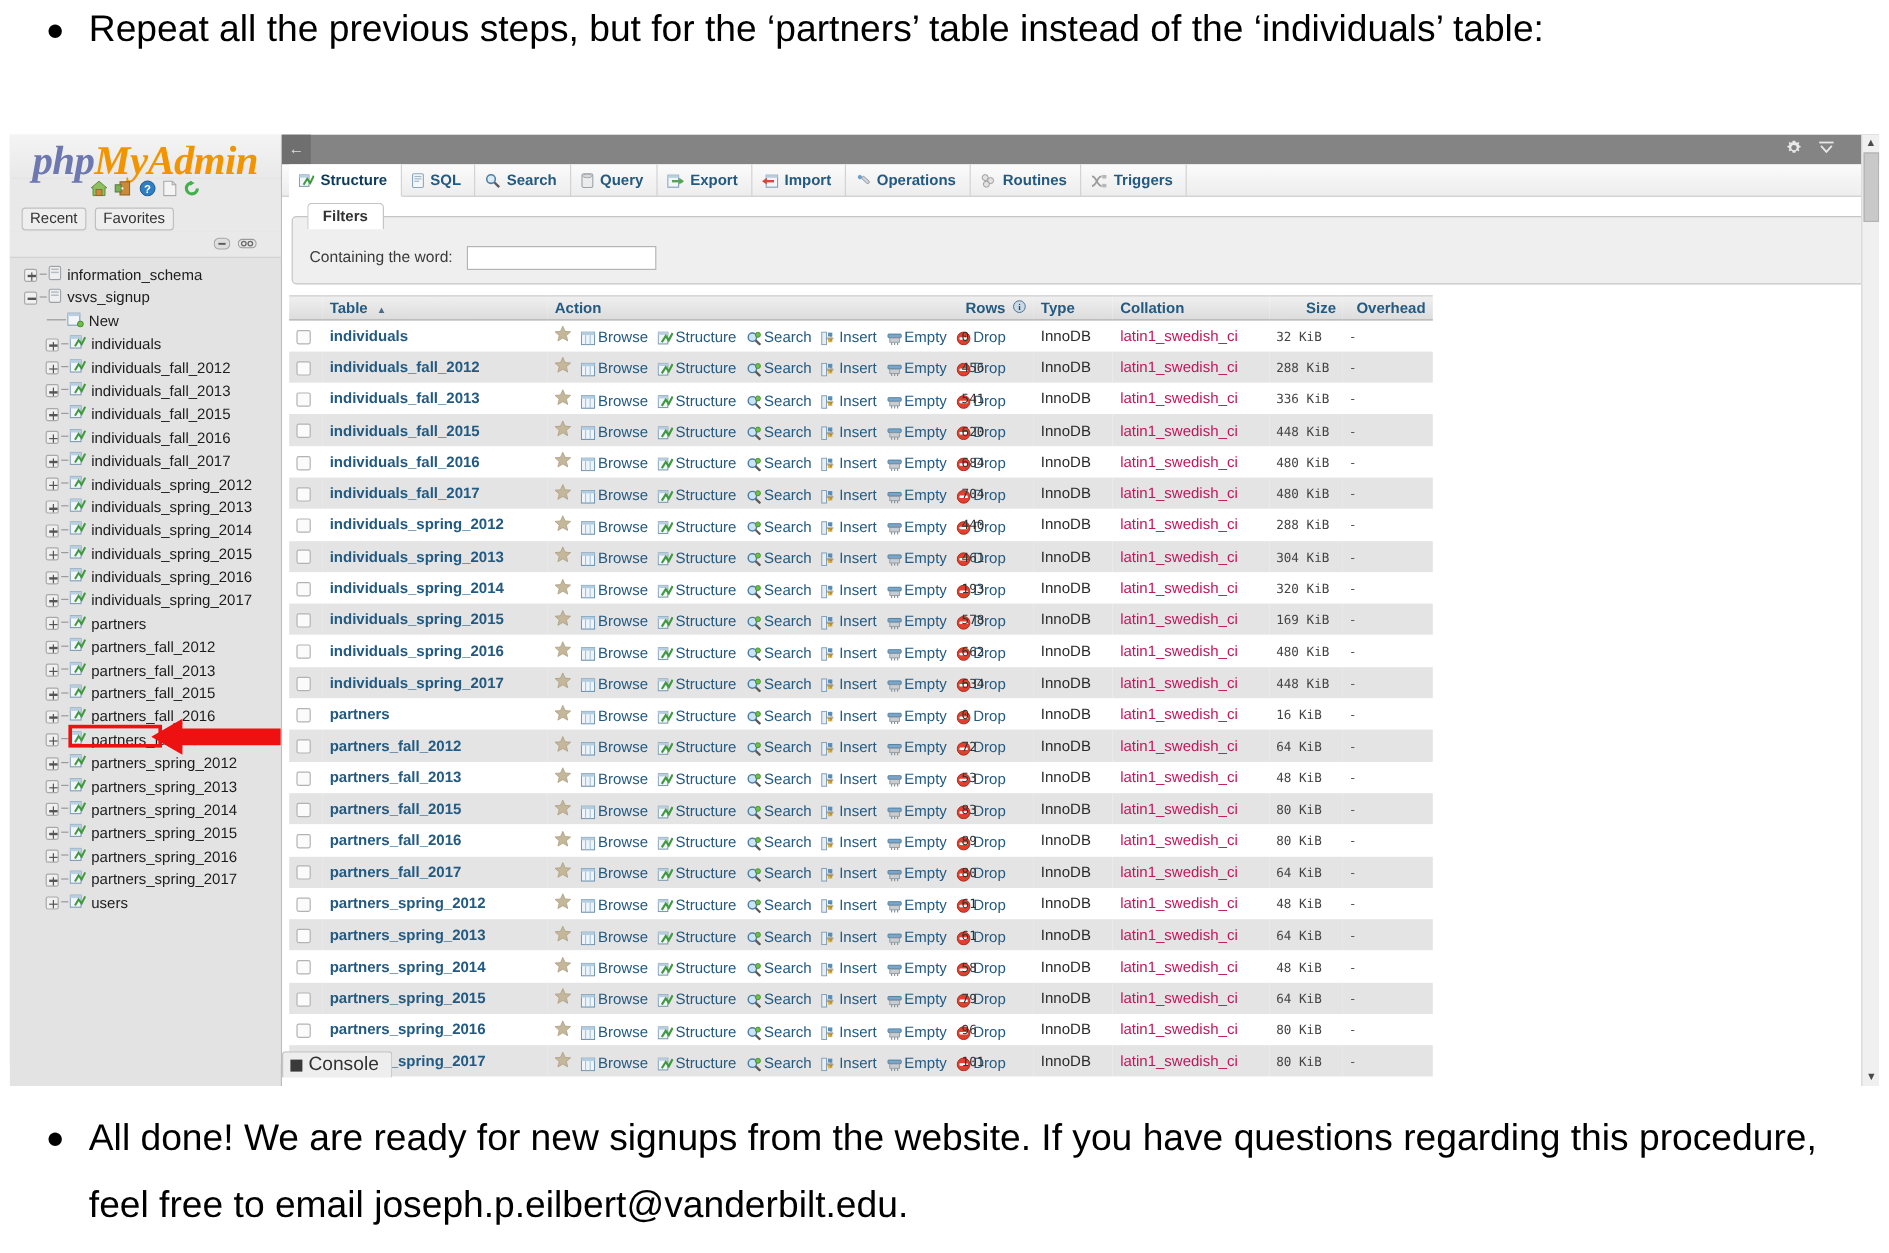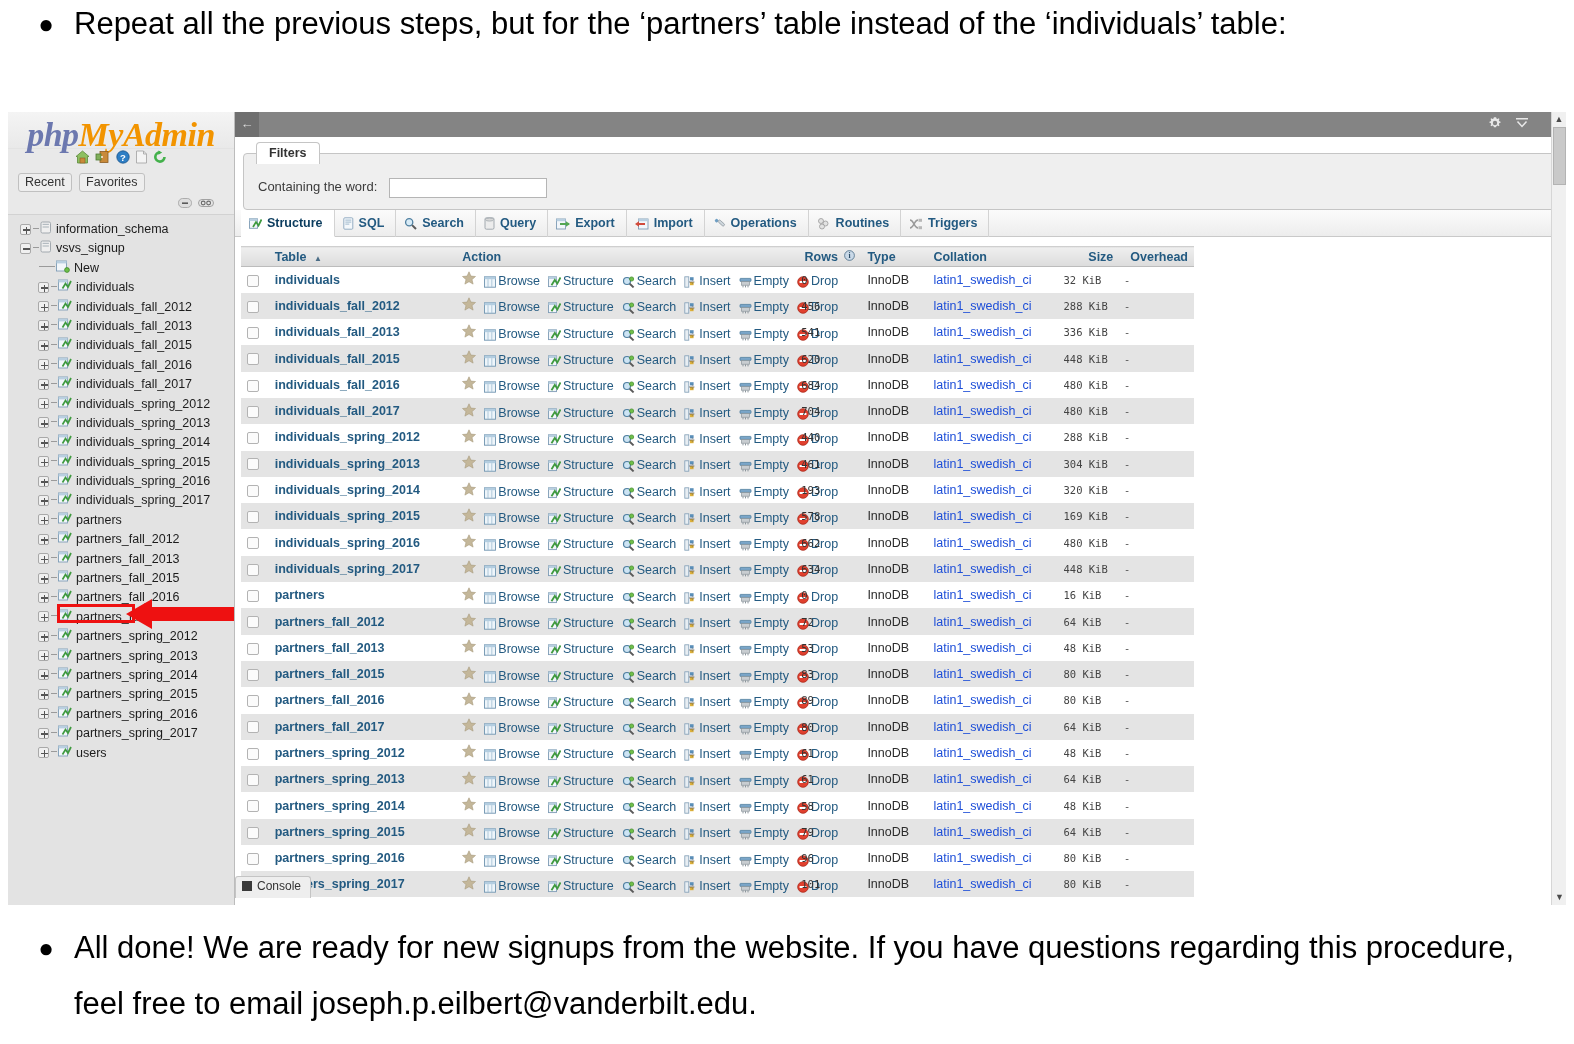--- a/index.html
+++ b/index.html
@@ -288,32 +288,32 @@
     font-family: "DejaVu Sans Mono", monospace;
     font-size: 10.5px;
     color:#333;
   }
   .size-mono {
     font-family: "DejaVu Sans Mono", monospace;
     font-size: 10.5px;
     color:#444;
   }
   .dash-cell { color:#555; font-size:11px; }
-  .coll { color:#1d4ed8; }
+  .coll { color:#be185d; }
   .typ  { color:#2b2b2b;text-align:center; }
 
   
   #console {
     position:absolute; left: 0px; top: 764px;
-    width: 76px; height: 22px;
+    width: 92px; height: 22px;
     background:#eeeeee;
     border: 1px solid #c4c4c4;
     border-bottom: none;
     border-radius: 3px 3px 0 0;
-    font-size: 12px;
+    font-size: 16px;
     color:#333;
     padding: 2px 0 0 6px;
     z-index: 40;
   }
   #console .sq {
     display:inline-block; width:10px; height:10px;
     background:#3a3a3a; vertical-align: -1px; margin-right:5px;
   }
 
   
@@ -558,28 +558,20 @@
       <div id="pma-back">←</div>
       <div id="pma-topright">
         <span><svg width="16" height="16" viewBox="0 0 16 16">
               <path d="M8,2.2 l1.1,0 0.35,1.25 1.15,0.48 1.1,-0.66 0.78,0.78 -0.66,1.1 0.48,1.15 1.25,0.35 0,1.1 -1.25,0.35 -0.48,1.15 0.66,1.1 -0.78,0.78 -1.1,-0.66 -1.15,0.48 -0.35,1.25 -1.1,0 -1.1,0 -0.35,-1.25 -1.15,-0.48 -1.1,0.66 -0.78,-0.78 0.66,-1.1 -0.48,-1.15 -1.25,-0.35 0,-1.1 1.25,-0.35 0.48,-1.15 -0.66,-1.1 0.78,-0.78 1.1,0.66 1.15,-0.48 0.35,-1.25 z" fill="#e8e8e8"></path>
               <circle cx="8" cy="8" r="2.2" fill="#848484"></circle>
             </svg></span>
         <span><svg width="16" height="16" viewBox="0 0 16 16">
               <rect x="2" y="3" width="12" height="1.5" fill="#e8e8e8"></rect>
               <polyline points="3.5,6.5 8,11.5 12.5,6.5" fill="none" stroke="#e8e8e8" stroke-width="1.5"></polyline>
             </svg></span>
-      </div>
-    </div>
-
-    <div id="filters">
-      <div id="filters-legend">Filters</div>
-      <div id="filters-body">
-        <span>Containing the word:</span>
-        <input type="text" placeholder="" style="">
       </div>
     </div>
 
     <div id="pma-tabs"><span class="tab active"><span><svg width="13" height="12" viewBox="0 0 13 12">
               <rect x="0.5" y="0.8" width="8" height="9.5" fill="#f2f6fa" stroke="#7e9cb5" stroke-width="0.9"></rect>
               <rect x="0.5" y="0.8" width="8" height="2.2" fill="#b9cfe0"></rect>
               <polyline points="4,9 7,4 9.5,7.5 12.5,1.5" fill="none" stroke="#3f9a3f" stroke-width="1.7"></polyline>
             </svg></span><span>Structure</span></span><span class="tab"><span><svg width="11" height="13" viewBox="0 0 11 13">
               <rect x="0.8" y="0.8" width="9" height="11.4" rx="1" fill="#f4f8fb" stroke="#8aa6bd" stroke-width="0.9"></rect>
               <rect x="2.3" y="2.6" width="6" height="1" fill="#9fb8cc"></rect>
@@ -608,20 +600,28 @@
               <circle cx="4" cy="4" r="2.5" fill="#e2e2e2" stroke="#999" stroke-width="0.8"></circle>
               <circle cx="8.5" cy="6.5" r="2.5" fill="#e2e2e2" stroke="#999" stroke-width="0.8"></circle>
               <circle cx="5" cy="9.5" r="2.5" fill="#e2e2e2" stroke="#999" stroke-width="0.8"></circle>
             </svg></span><span>Routines</span></span><span class="tab"><span><svg width="14" height="12" viewBox="0 0 14 12">
               <path d="M1,2 C5,2 5,10 9,10" fill="none" stroke="#9a9a9a" stroke-width="1.5"></path>
               <path d="M1,10 C5,10 5,2 9,2" fill="none" stroke="#9a9a9a" stroke-width="1.5"></path>
               <rect x="9.5" y="0.8" width="3.5" height="3" fill="#b7b7b7"></rect>
               <rect x="9.5" y="8.2" width="3.5" height="3" fill="#b7b7b7"></rect>
             </svg></span><span>Triggers</span></span></div>
 
+    <div id="filters">
+      <div id="filters-legend">Filters</div>
+      <div id="filters-body">
+        <span>Containing the word:</span>
+        <input type="text" placeholder="" style="">
+      </div>
+    </div>
+
     <table id="tbl">
       <colgroup>
         <col class="c-chk">
           <col class="c-name">
           <col class="c-act">
           <col class="c-rows">
         <col class="c-type">
           <col class="c-coll">
           <col class="c-size">
           <col class="c-over">

